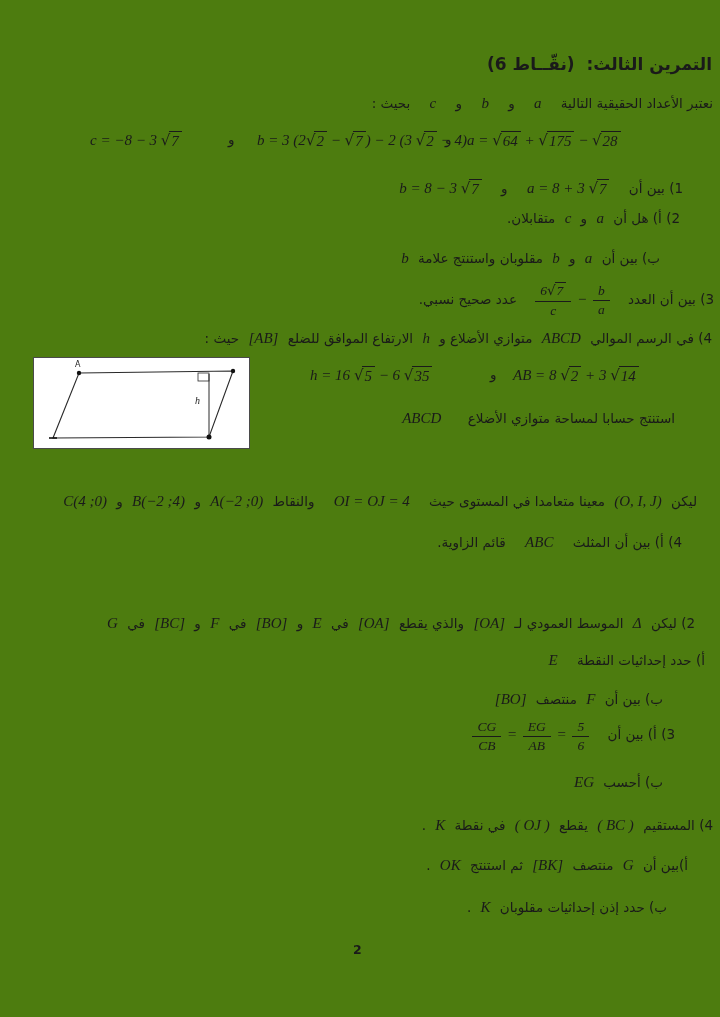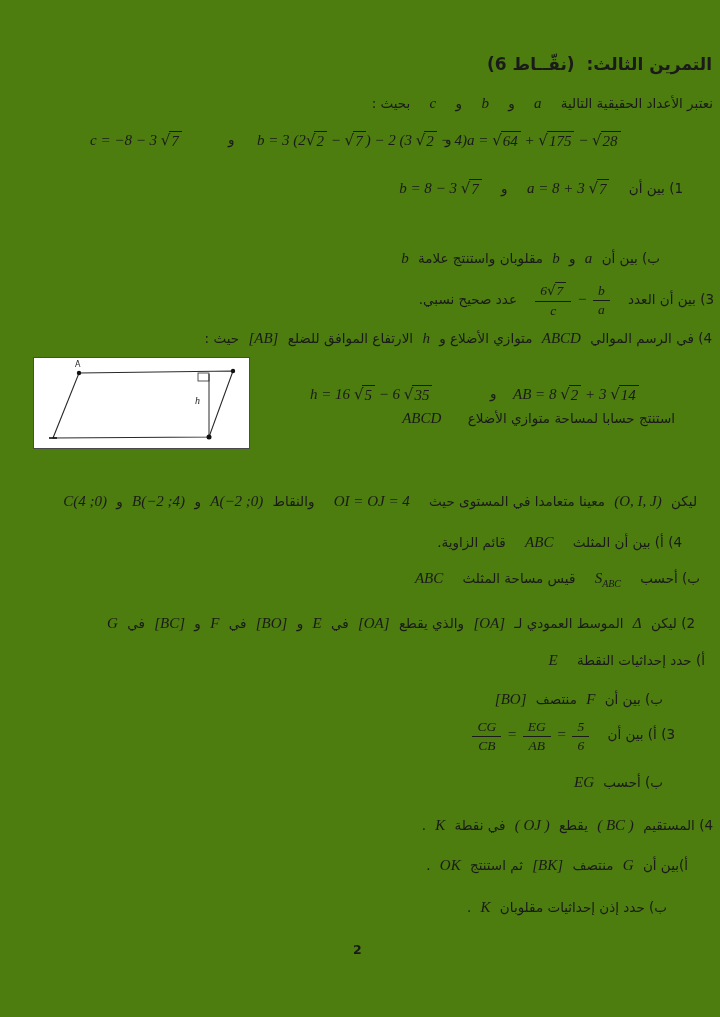--- a/index.html
+++ b/index.html
@@ -86,20 +86,27 @@
           <span class="rsym">√</span>
           <span class="rbar">7</span>
         </span></span>
     <span class="waw">و</span>
     <span class="m gx"><span>b = 8 − 3 </span><span class="rad">
           <span class="rsym">√</span>
           <span class="rbar">7</span>
         </span></span>
   </div>
 
+  <div class="line" style="top:207px;right:40px">
+    <span>2) أ) هل أن</span>
+    <span class="m">a</span>
+    <span class="waw">و</span>
+    <span class="m">c</span>
+    <span>متقابلان.</span>
+  </div>
 
   <div class="line" style="top:247px;right:60px">
     <span>ب) بين أن</span>
     <span class="m">a</span>
     <span class="waw">و</span>
     <span class="m">b</span>
     <span>مقلوبان واستنتج علامة</span>
     <span class="m">b</span>
   </div>
 
@@ -129,21 +136,21 @@
       <rect x="164" y="15" width="11" height="8" fill="none" stroke="#2a2a2a" stroke-width="0.8"></rect>
       <circle cx="45" cy="15" r="2.2" fill="#111"></circle>
       <circle cx="199" cy="13" r="2.2" fill="#111"></circle>
       <circle cx="175" cy="79" r="2.5" fill="#111"></circle>
       <line x1="15" y1="80" x2="23" y2="80" stroke="#111" stroke-width="1.6"></line>
       <text x="41" y="9" font-size="8" fill="#222" font-family="DejaVu Sans, sans-serif">A</text>
       <text x="161" y="46" font-size="10" font-style="italic" fill="#222" font-family="Liberation Serif, serif">h</text>
     </svg>
   </div>
 
-  <div class="row" style="top:385px">
+  <div class="row" style="top:366px">
     <span class="m abs" style="left:305px"><span>h = 16 </span><span class="rad">
           <span class="rsym">√</span>
           <span class="rbar">5</span>
         </span><span> − 6 </span><span class="rad">
           <span class="rsym">√</span>
           <span class="rbar">35</span>
         </span></span>
     <span class="abs waw" style="left:490px">و</span>
     <span class="m abs" style="left:508px"><span>AB = 8 </span><span class="rad">
           <span class="rsym">√</span>
@@ -172,26 +179,20 @@
     <span class="waw">و</span>
     <span class="m">C(4 ;0)</span>
   </div>
 
   <div class="line" style="top:531px;right:38px">
     <span>4) أ) بين أن المثلث</span>
     <span class="m gx">ABC</span>
     <span>قائم الزاوية.</span>
   </div>
 
-  <div class="line" style="top:567px;right:20px">
-    <span>ب) أحسب</span>
-    <span class="m gx"><span>S</span><sub class="msub">ABC</sub></span>
-    <span>قيس مساحة المثلث</span>
-    <span class="m gx">ABC</span>
-  </div>
 
   <div class="line" style="top:612px;right:25px">
     <span>2) ليكن</span>
     <span class="m">Δ</span>
     <span>الموسط العمودي لـ</span>
     <span class="m">[OA]</span>
     <span>والذي يقطع</span>
     <span class="m">[OA]</span>
     <span>في</span>
     <span class="m">E</span>

